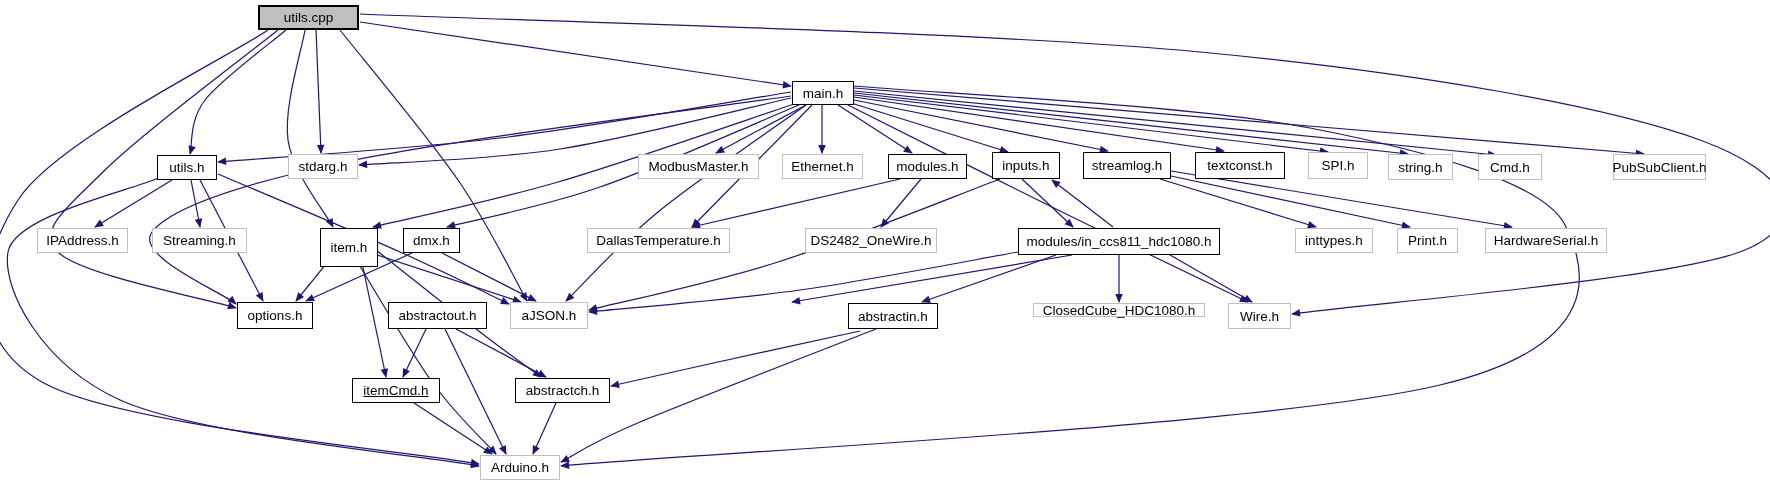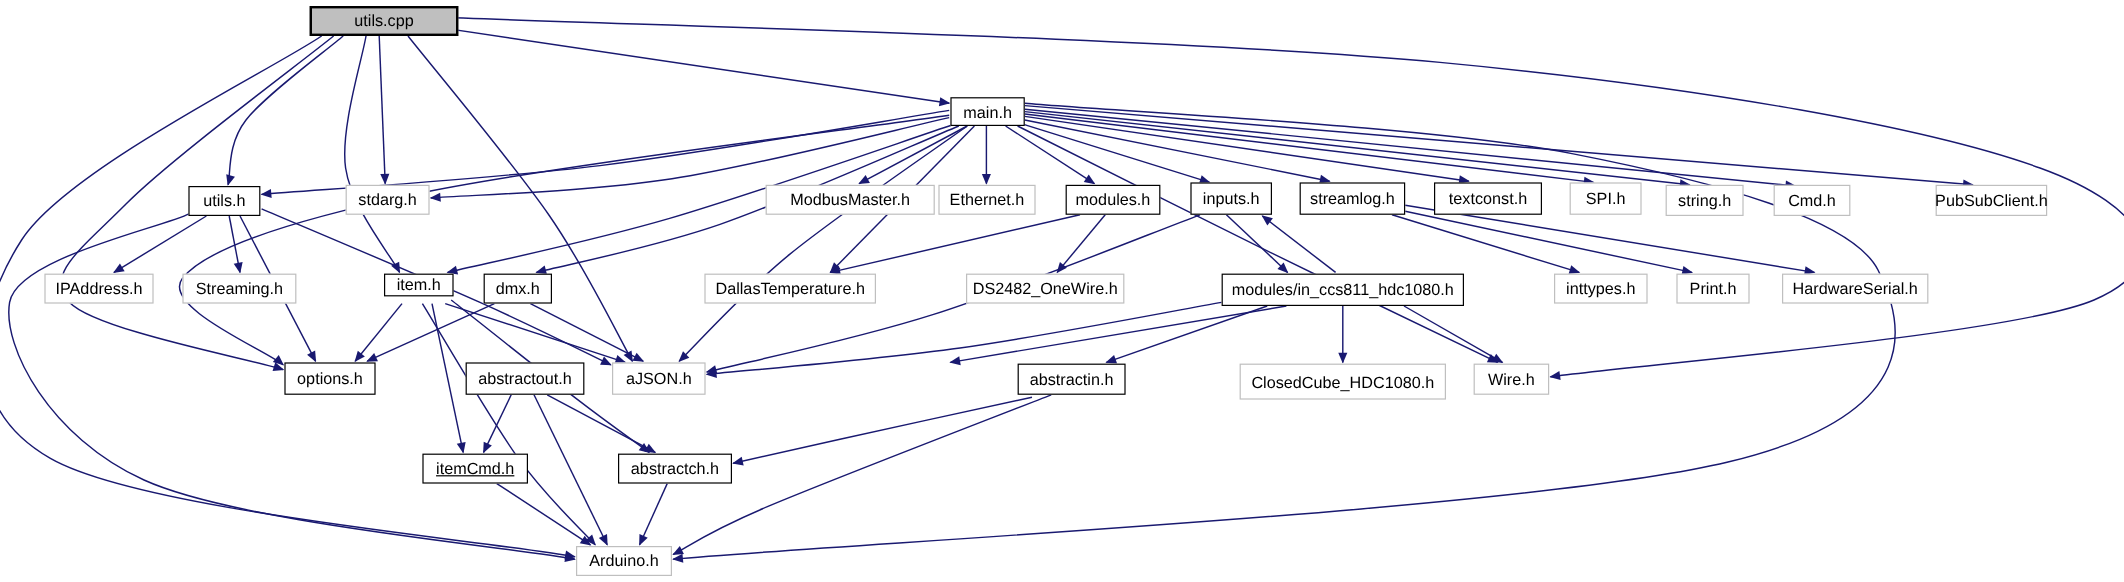--- a/index.html
+++ b/index.html
@@ -77,46 +77,46 @@
       <path d="M1171,171 L1512,227" fill="none" stroke="#191970" stroke-width="1.2" marker-end="url(#arrow)"></path>
       <path d="M426,329 L403,377" fill="none" stroke="#191970" stroke-width="1.2" marker-end="url(#arrow)"></path>
       <path d="M456,329 L546,377" fill="none" stroke="#191970" stroke-width="1.2" marker-end="url(#arrow)"></path>
       <path d="M445,329 L506,454" fill="none" stroke="#191970" stroke-width="1.2" marker-end="url(#arrow)"></path>
       <path d="M860,331 C833.3333333333334,336.8333333333333 741.5,356.8333333333333 700,366 C658.5,375.1666666666667 625.8333333333334,382.6666666666667 611,386" fill="none" stroke="#191970" stroke-width="1.2" marker-end="url(#arrow)"></path>
       <path d="M876,329 C836.6666666666666,344.5 692.5,399.8333333333333 640,422 C587.5,444.1666666666667 574.1666666666666,455.3333333333333 561,462" fill="none" stroke="#191970" stroke-width="1.2" marker-end="url(#arrow)"></path>
       <path d="M556,403 L533,454" fill="none" stroke="#191970" stroke-width="1.2" marker-end="url(#arrow)"></path>
       <path d="M414,403 L492,454" fill="none" stroke="#191970" stroke-width="1.2" marker-end="url(#arrow)"></path>
     </svg>
 
-<div class="node current" style="left: 258px; top: 5px; width: 124px; height: 25px; text-align: right;">utils.cpp</div>
+<div class="node current" style="left: 258px; top: 5px; width: 101px; height: 25px; text-align: right;">utils.cpp</div>
     <div class="node documented" style="left: 792px; top: 81px; width: 62px; height: 24px;">main.h</div>
     <div class="node documented" style="left: 157px; top: 155px; width: 60px; height: 25px;">utils.h</div>
     <div class="node external" style="left: 288px; top: 154px; width: 70px; height: 25px;">stdarg.h</div>
-    <div class="node external" style="left: 638px; top: 154px; width: 141px; height: 25px;">ModbusMaster.h</div>
+    <div class="node external" style="left: 638px; top: 154px; width: 121px; height: 25px;">ModbusMaster.h</div>
     <div class="node external" style="left: 782px; top: 154px; width: 81px; height: 25px;">Ethernet.h</div>
     <div class="node documented" style="left: 888px; top: 154px; width: 79px; height: 25px;">modules.h</div>
     <div class="node documented" style="left: 992px; top: 152px; width: 68px; height: 27px;">inputs.h</div>
     <div class="node documented" style="left: 1083px; top: 152px; width: 88px; height: 27px;">streamlog.h</div>
     <div class="node documented" style="left: 1195px; top: 152px; width: 90px; height: 27px;">textconst.h</div>
     <div class="node external" style="left: 1308px; top: 152px; width: 60px; height: 27px;">SPI.h</div>
     <div class="node external" style="left: 1388px; top: 154px; width: 65px; height: 26px;">string.h</div>
     <div class="node external" style="left: 1478px; top: 154px; width: 64px; height: 26px;">Cmd.h</div>
     <div class="node external" style="left: 1613px; top: 154px; width: 93px; height: 26px;">PubSubClient.h</div>
     <div class="node external" style="left: 37px; top: 228px; width: 91px; height: 25px;">IPAddress.h</div>
     <div class="node external" style="left: 152px; top: 228px; width: 95px; height: 25px;">Streaming.h</div>
-    <div class="node documented" style="left: 320px; top: 228px; width: 58px; height: 19px;">item.h</div>
+    <div class="node documented" style="left: 320px; top: 228px; width: 58px; height: 39px;">item.h</div>
     <div class="node documented" style="left: 403px; top: 228px; width: 57px; height: 25px;">dmx.h</div>
     <div class="node external" style="left: 587px; top: 228px; width: 143px; height: 25px;">DallasTemperature.h</div>
     <div class="node external" style="left: 805px; top: 228px; width: 132px; height: 25px;">DS2482_OneWire.h</div>
     <div class="node documented" style="left: 1018px; top: 228px; width: 202px; height: 27px;">modules/in_ccs811_hdc1080.h</div>
     <div class="node external" style="left: 1295px; top: 228px; width: 78px; height: 25px;">inttypes.h</div>
     <div class="node external" style="left: 1397px; top: 228px; width: 61px; height: 25px;">Print.h</div>
     <div class="node external" style="left: 1485px; top: 228px; width: 122px; height: 25px;">HardwareSerial.h</div>
     <div class="node documented" style="left: 237px; top: 302px; width: 76px; height: 27px;">options.h</div>
     <div class="node documented" style="left: 388px; top: 302px; width: 99px; height: 27px;">abstractout.h</div>
     <div class="node external" style="left: 510px; top: 302px; width: 78px; height: 27px;">aJSON.h</div>
     <div class="node documented" style="left: 848px; top: 303px; width: 90px; height: 26px;">abstractin.h</div>
-    <div class="node external" style="left: 1033px; top: 303px; width: 172px; height: 30px; text-align: center;">ClosedCube_HDC1080.h</div>
+    <div class="node external" style="left: 1033px; top: 303px; width: 172px; height: 14px; text-align: center;">ClosedCube_HDC1080.h</div>
     <div class="node external" style="left: 1228px; top: 303px; width: 63px; height: 26px;">Wire.h</div>
     <div class="node documented" style="left: 352px; top: 378px; width: 88px; height: 25px; text-decoration: underline;">itemCmd.h</div>
     <div class="node documented" style="left: 515px; top: 378px; width: 95px; height: 25px;">abstractch.h</div>
     <div class="node external" style="left: 480px; top: 455px; width: 80px; height: 25px;">Arduino.h</div>
   </div>
 
 </body></html>

